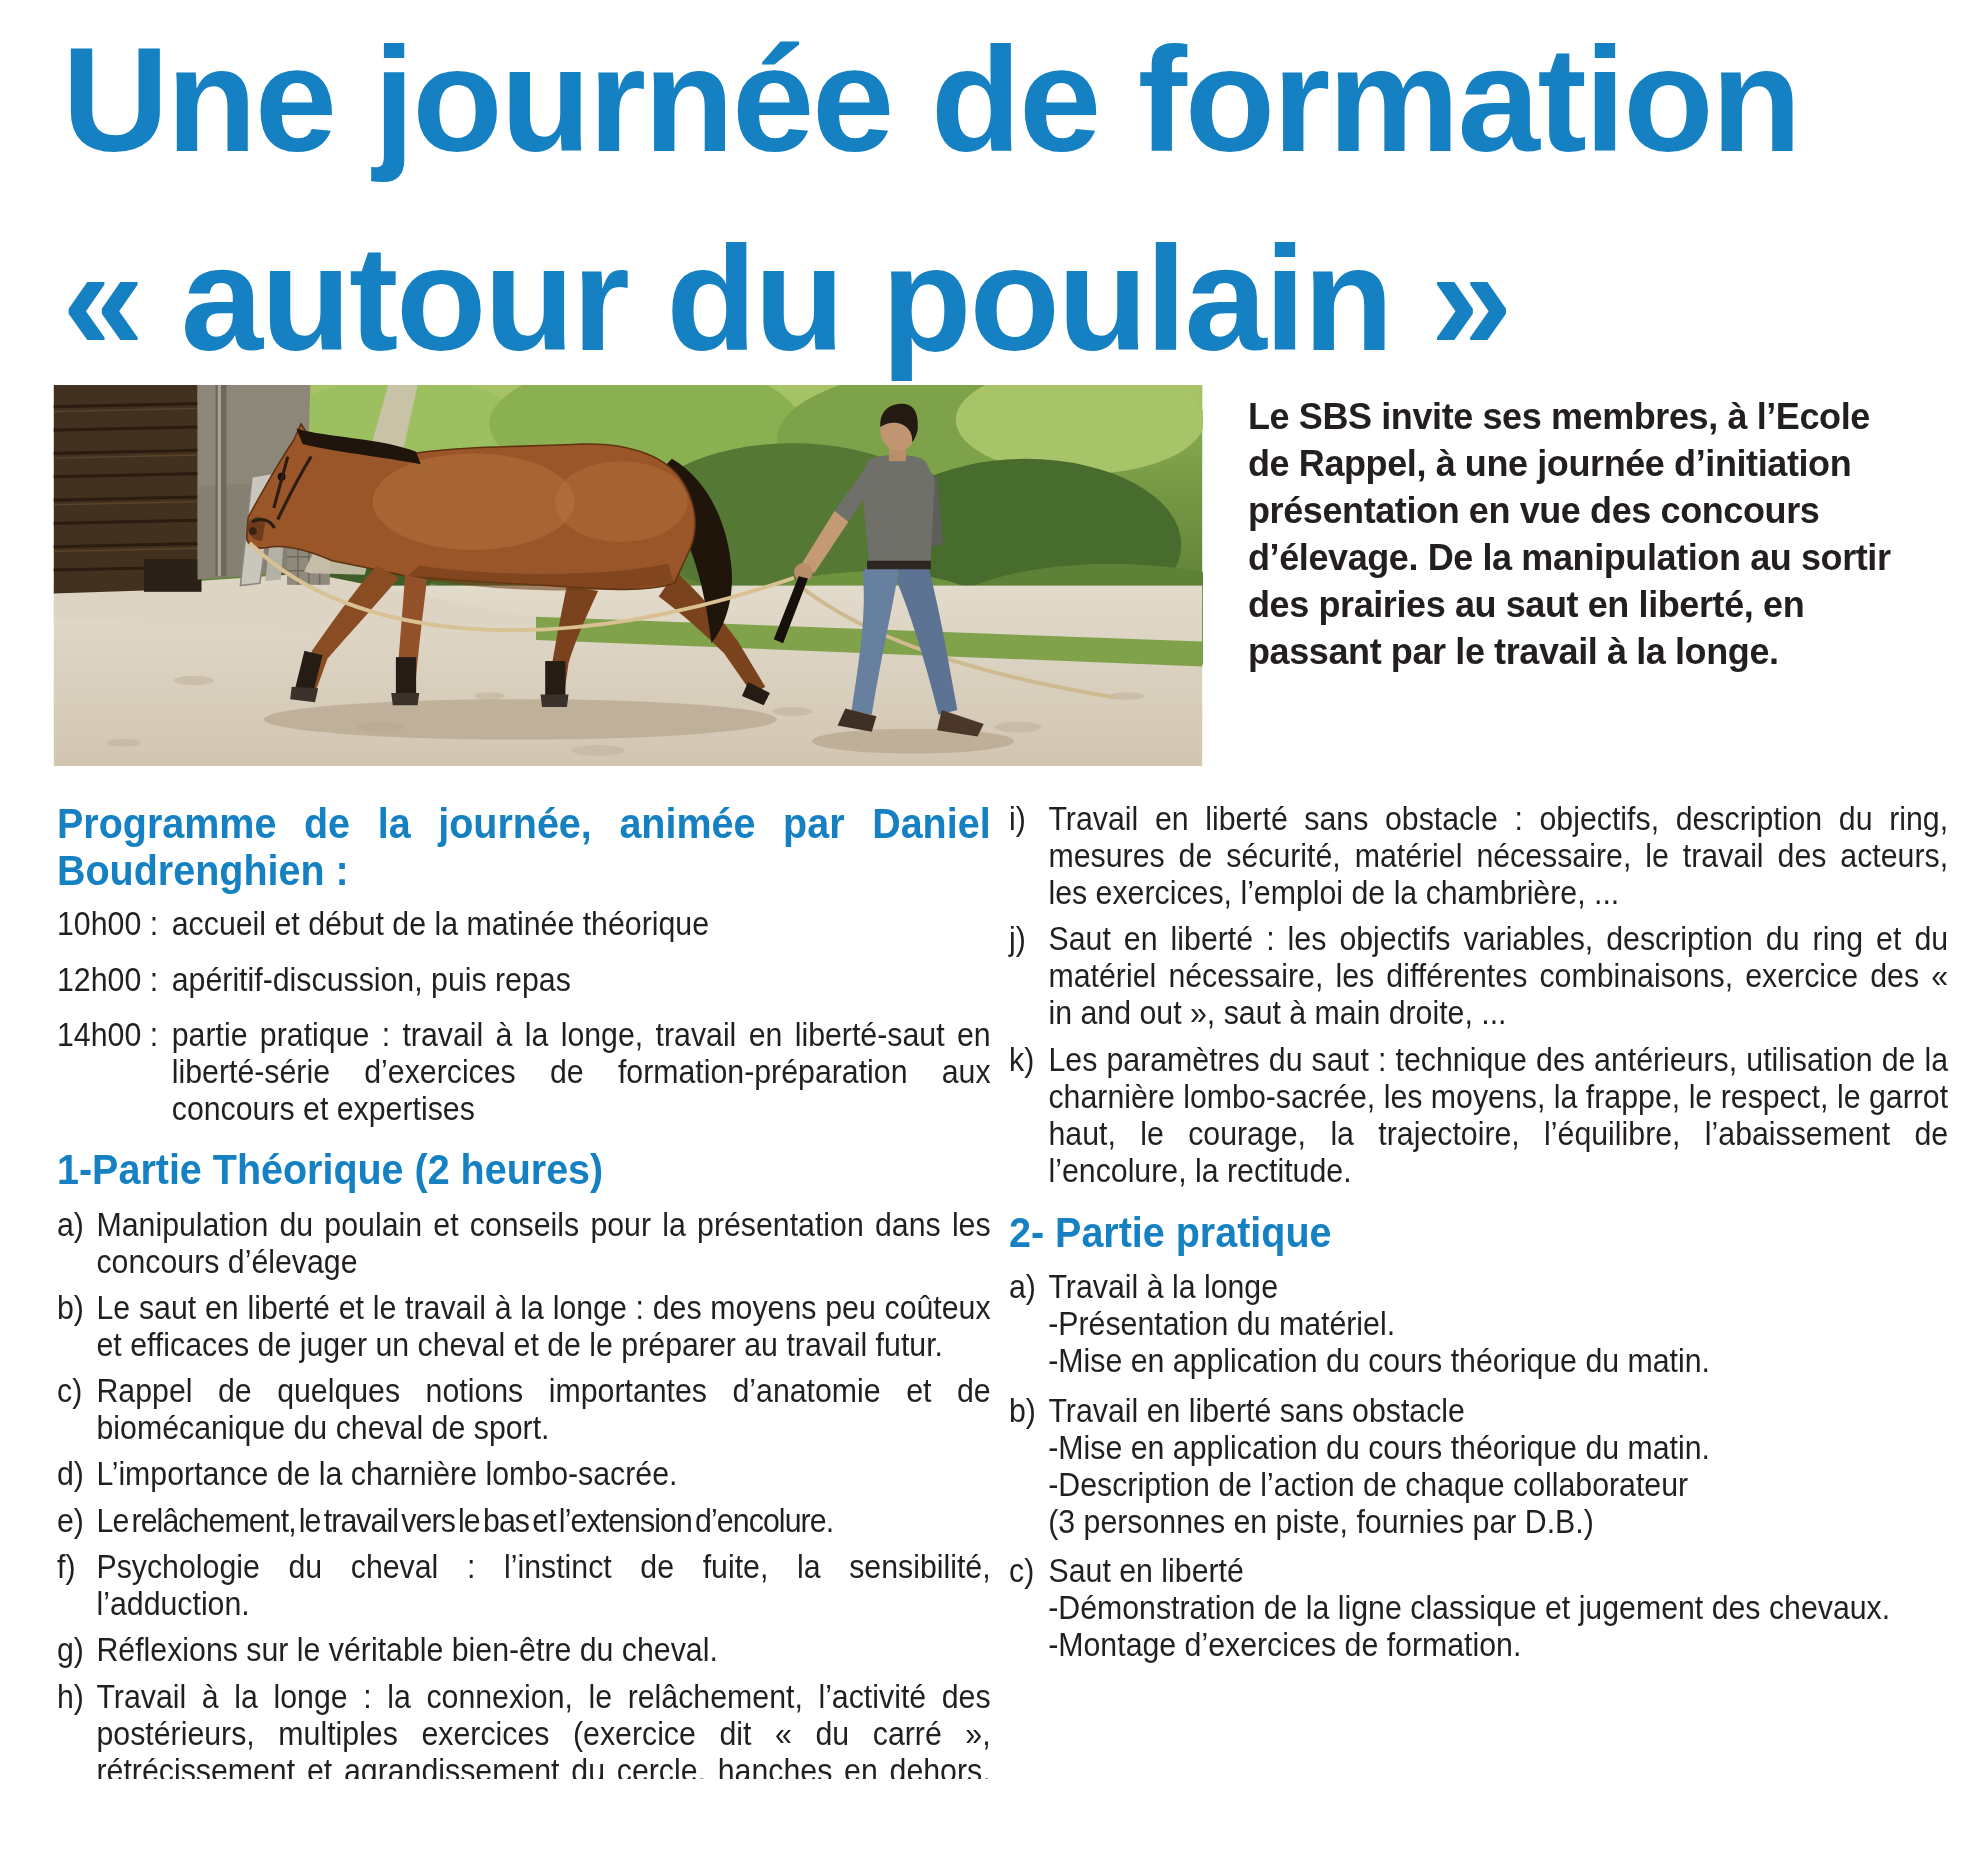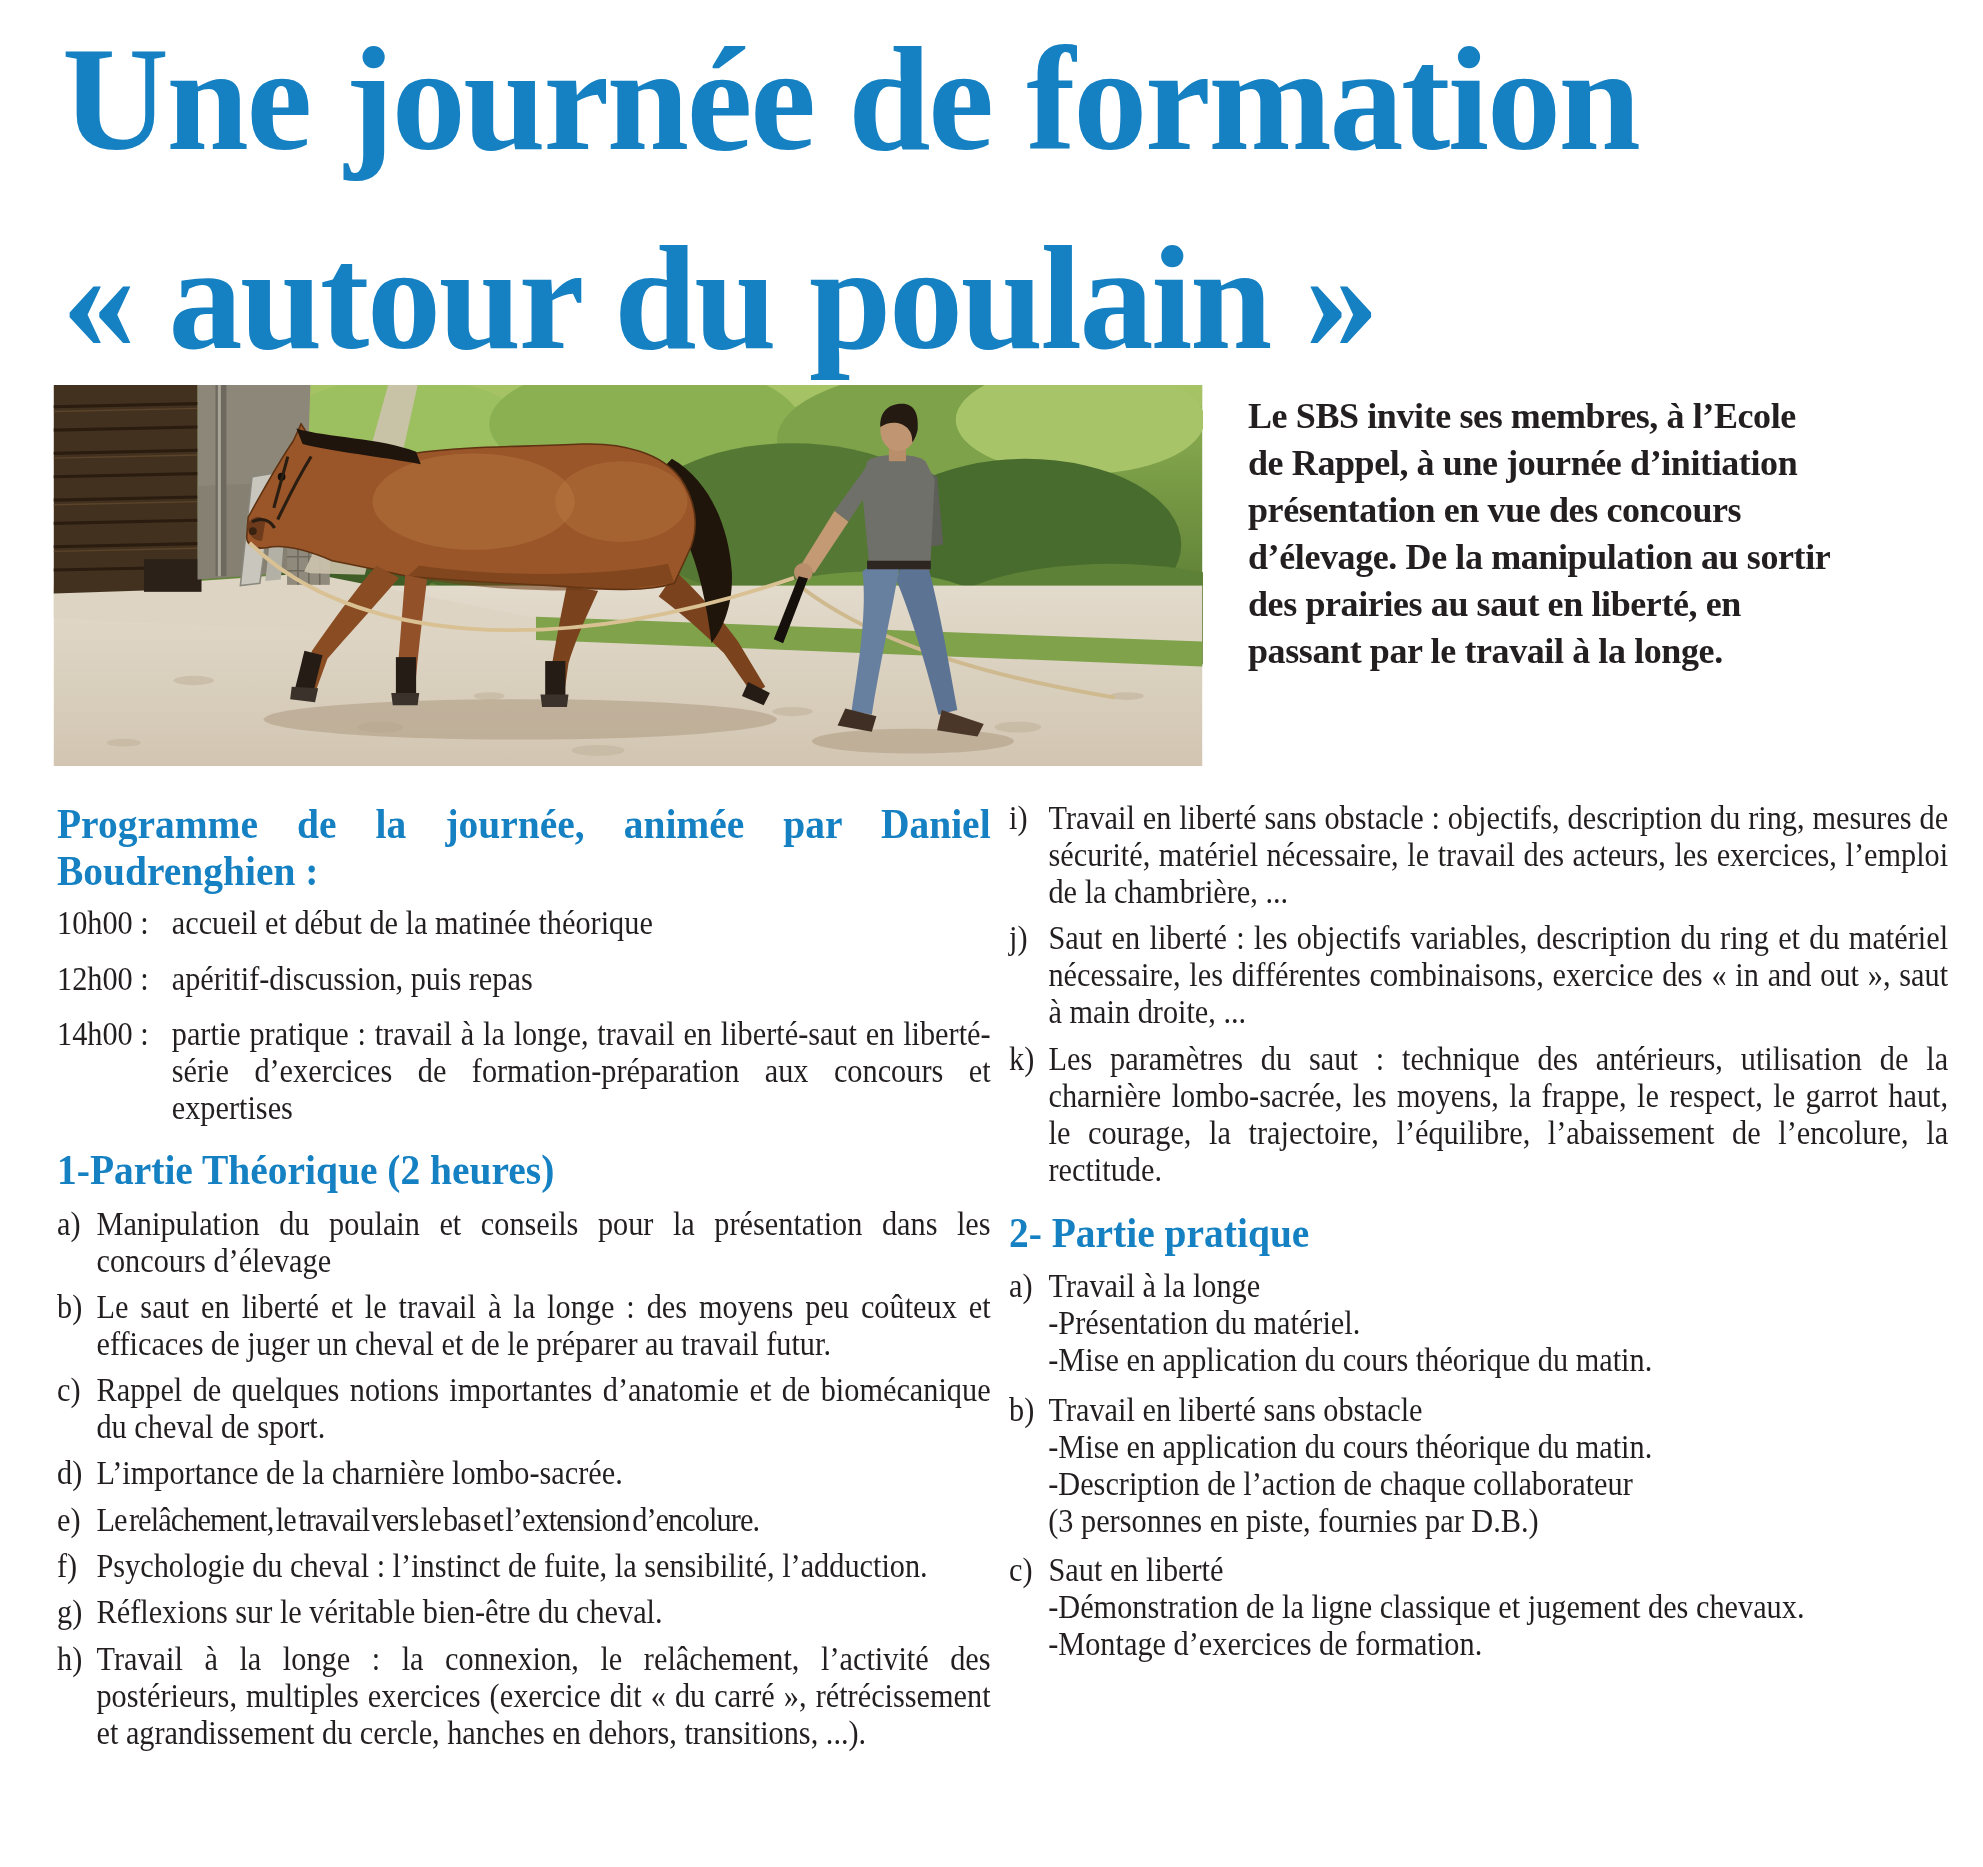--- a/index.html
+++ b/index.html
@@ -1,17 +1,17 @@
 <!DOCTYPE html>
 <html style="font-size:12.5px"><head>
 <meta charset="utf-8">
 <style>
   html,body{margin:0;padding:0;background:#fff;}
   .page{position:relative;width:1984px;height:1779px;background:#ffffff;overflow:hidden;
-        font-family:Liberation Serif, serif;color:#231f20;}
+        font-family:Liberation Sans, sans-serif;color:#231f20;}
   
   .title{position:absolute;left:62px;top:0px;color:#1581c2;font-weight:bold;
          font-size:148px;line-height:199px;letter-spacing:-2.3px;white-space:nowrap;}
   
   .photo{position:absolute;left:53px;top:385px;width:1150px;height:381px;display:block;}
   
   .intro{position:absolute;left:1248px;top:393px;width:759px;font-weight:bold;
          font-size:36px;line-height:47px;letter-spacing:-0.4px;}
   .intro div{white-space:nowrap;}
   

